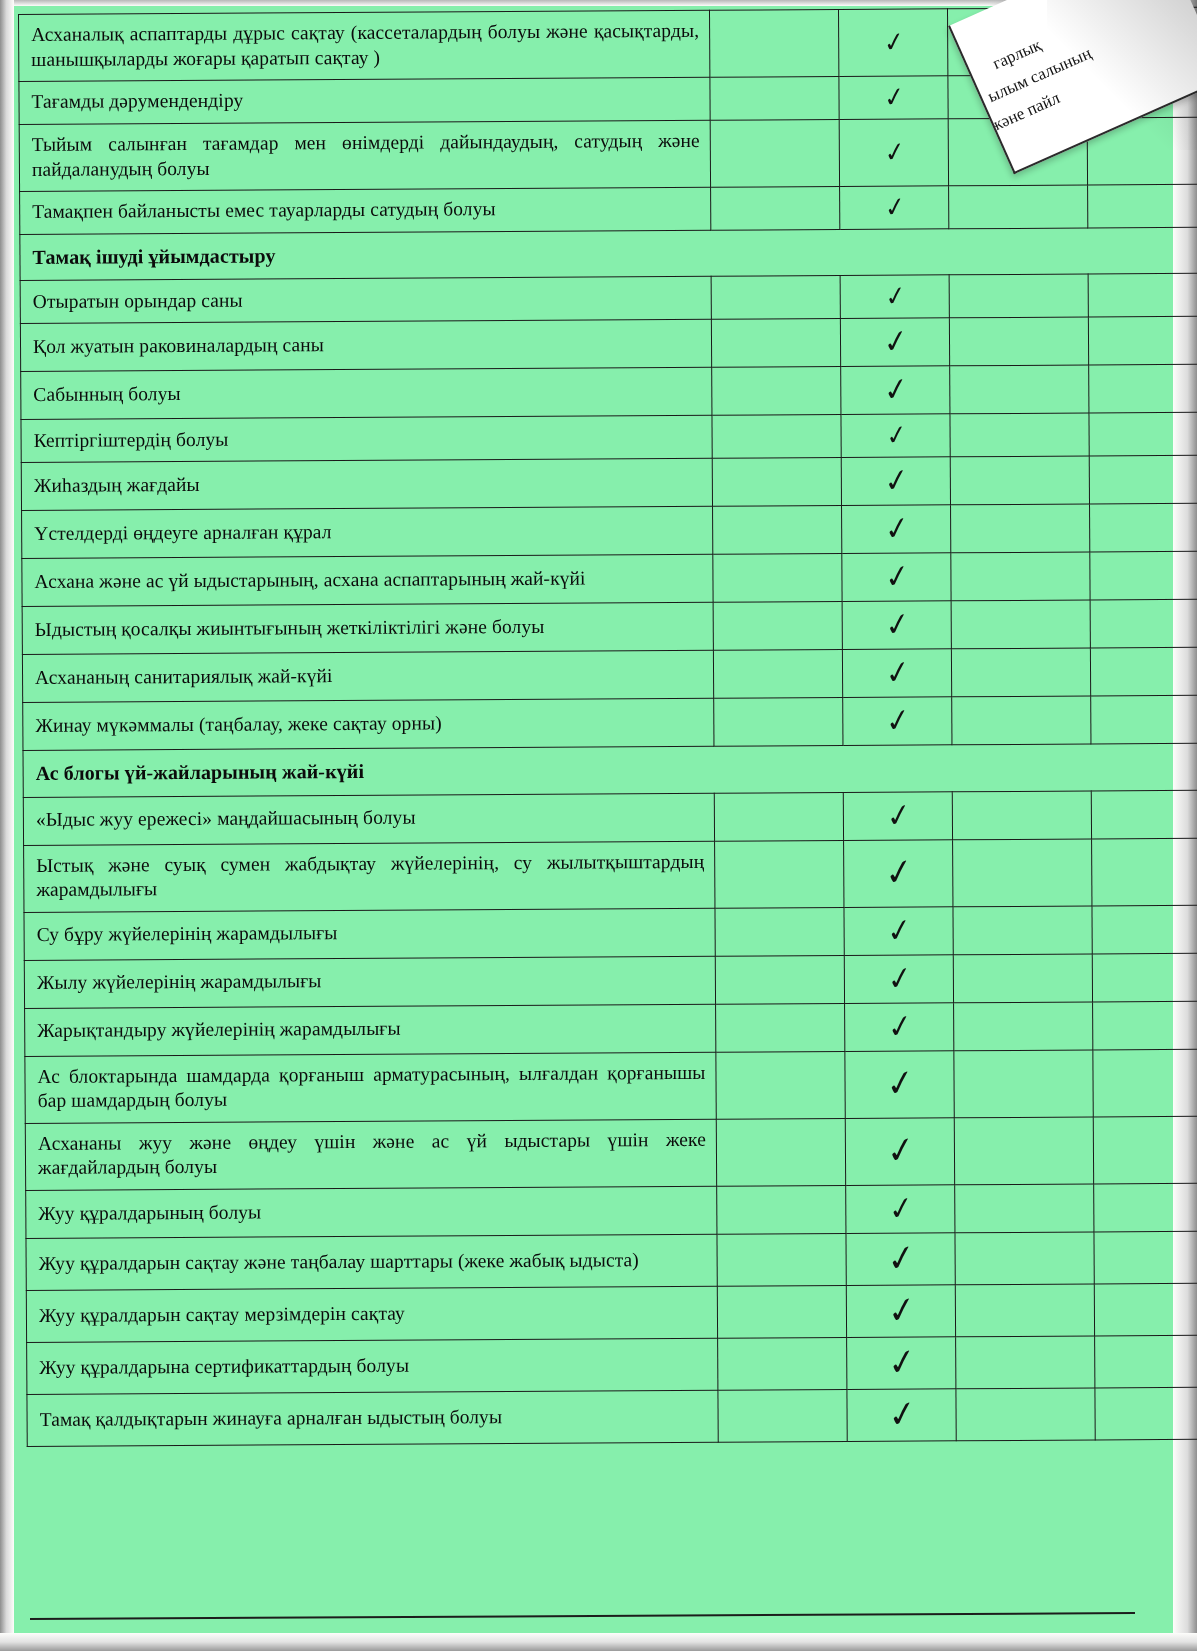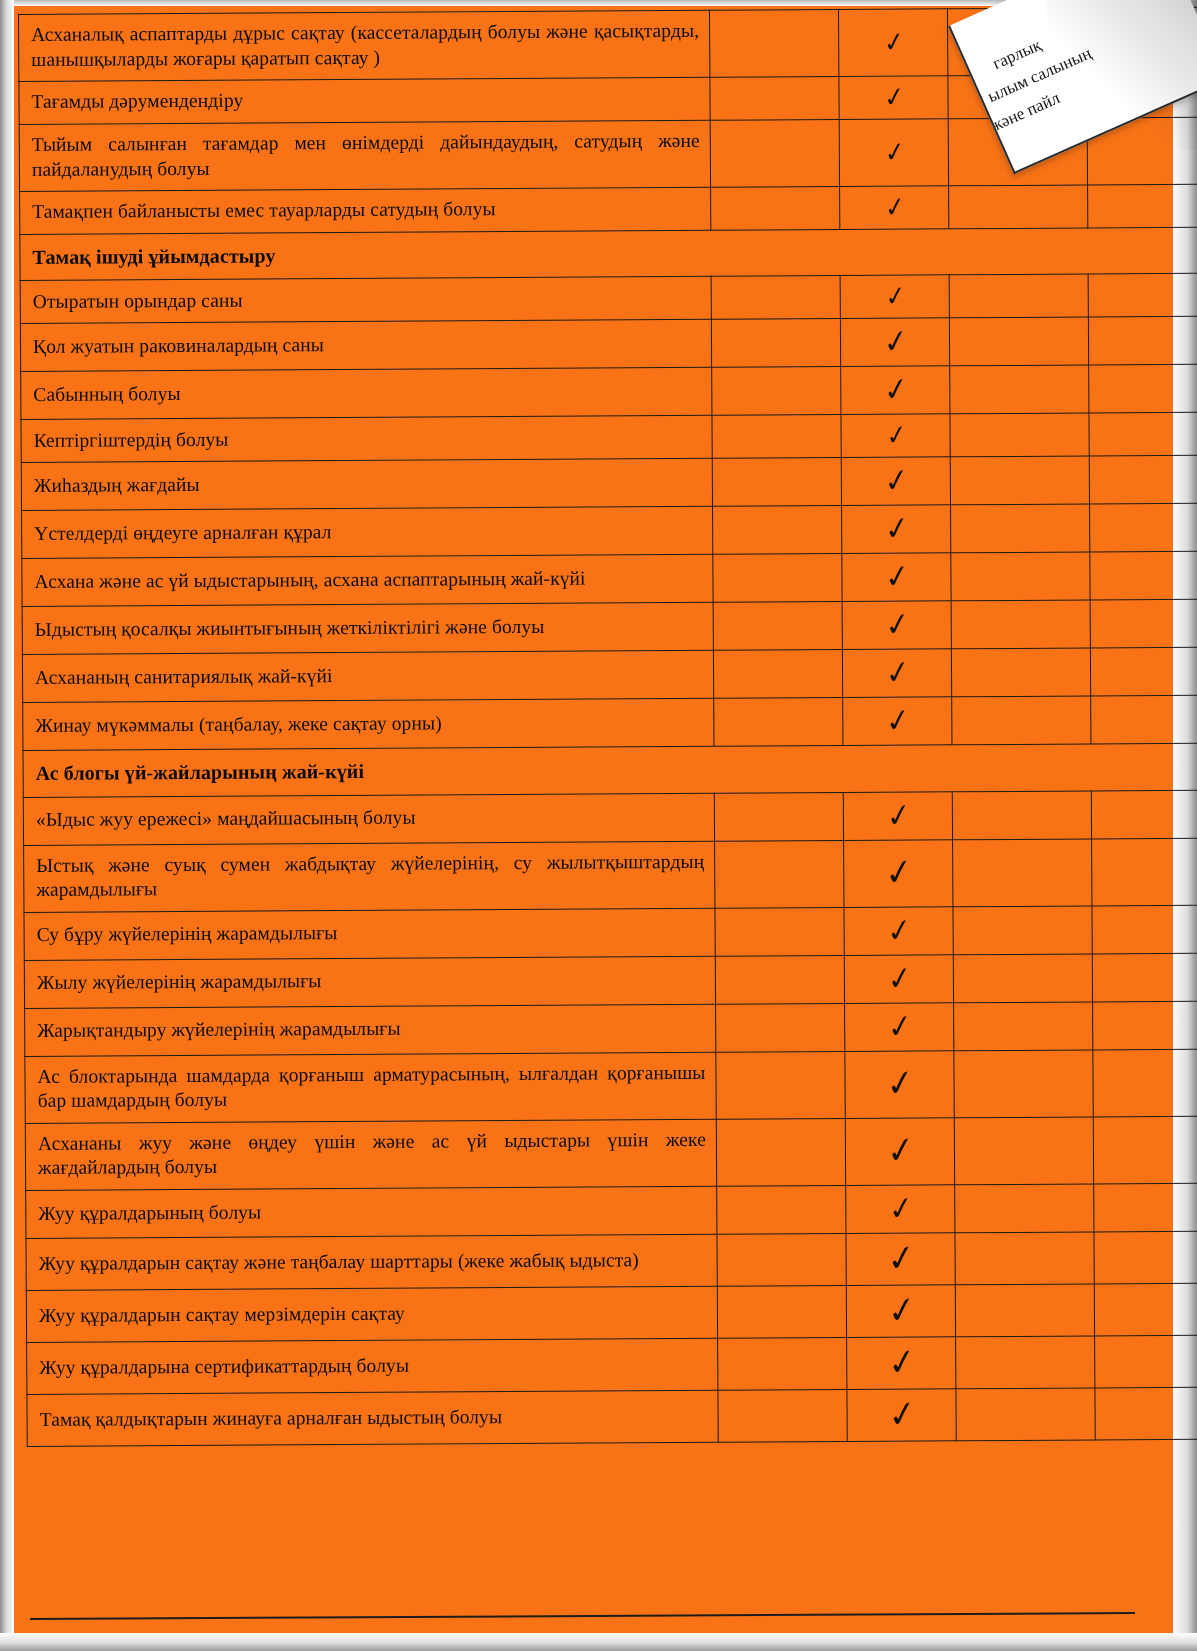--- a/index.html
+++ b/index.html
@@ -13,21 +13,21 @@
     position: relative;
     font-family: "Liberation Serif", serif;
     color: #0b0b0b;
     overflow: hidden;
   }
 
   
   .page {
     position: absolute;
     inset: 0;
-    background: #f97316;
+    background: #86efac;
   }
   .edge-left {
     position: absolute;
     left: 0; top: 0; bottom: 0; width: 14px;
     background: linear-gradient(to right, #8e8e8e 0%, #d9d9d9 45%, #fdfdfb 100%);
   }
   .edge-right {
     position: absolute;
     right: 0; top: 0; bottom: 0; width: 24px;
     background: linear-gradient(to left, #8e8e8e 0%, #dcdcdc 40%, #fdfdfb 100%);

